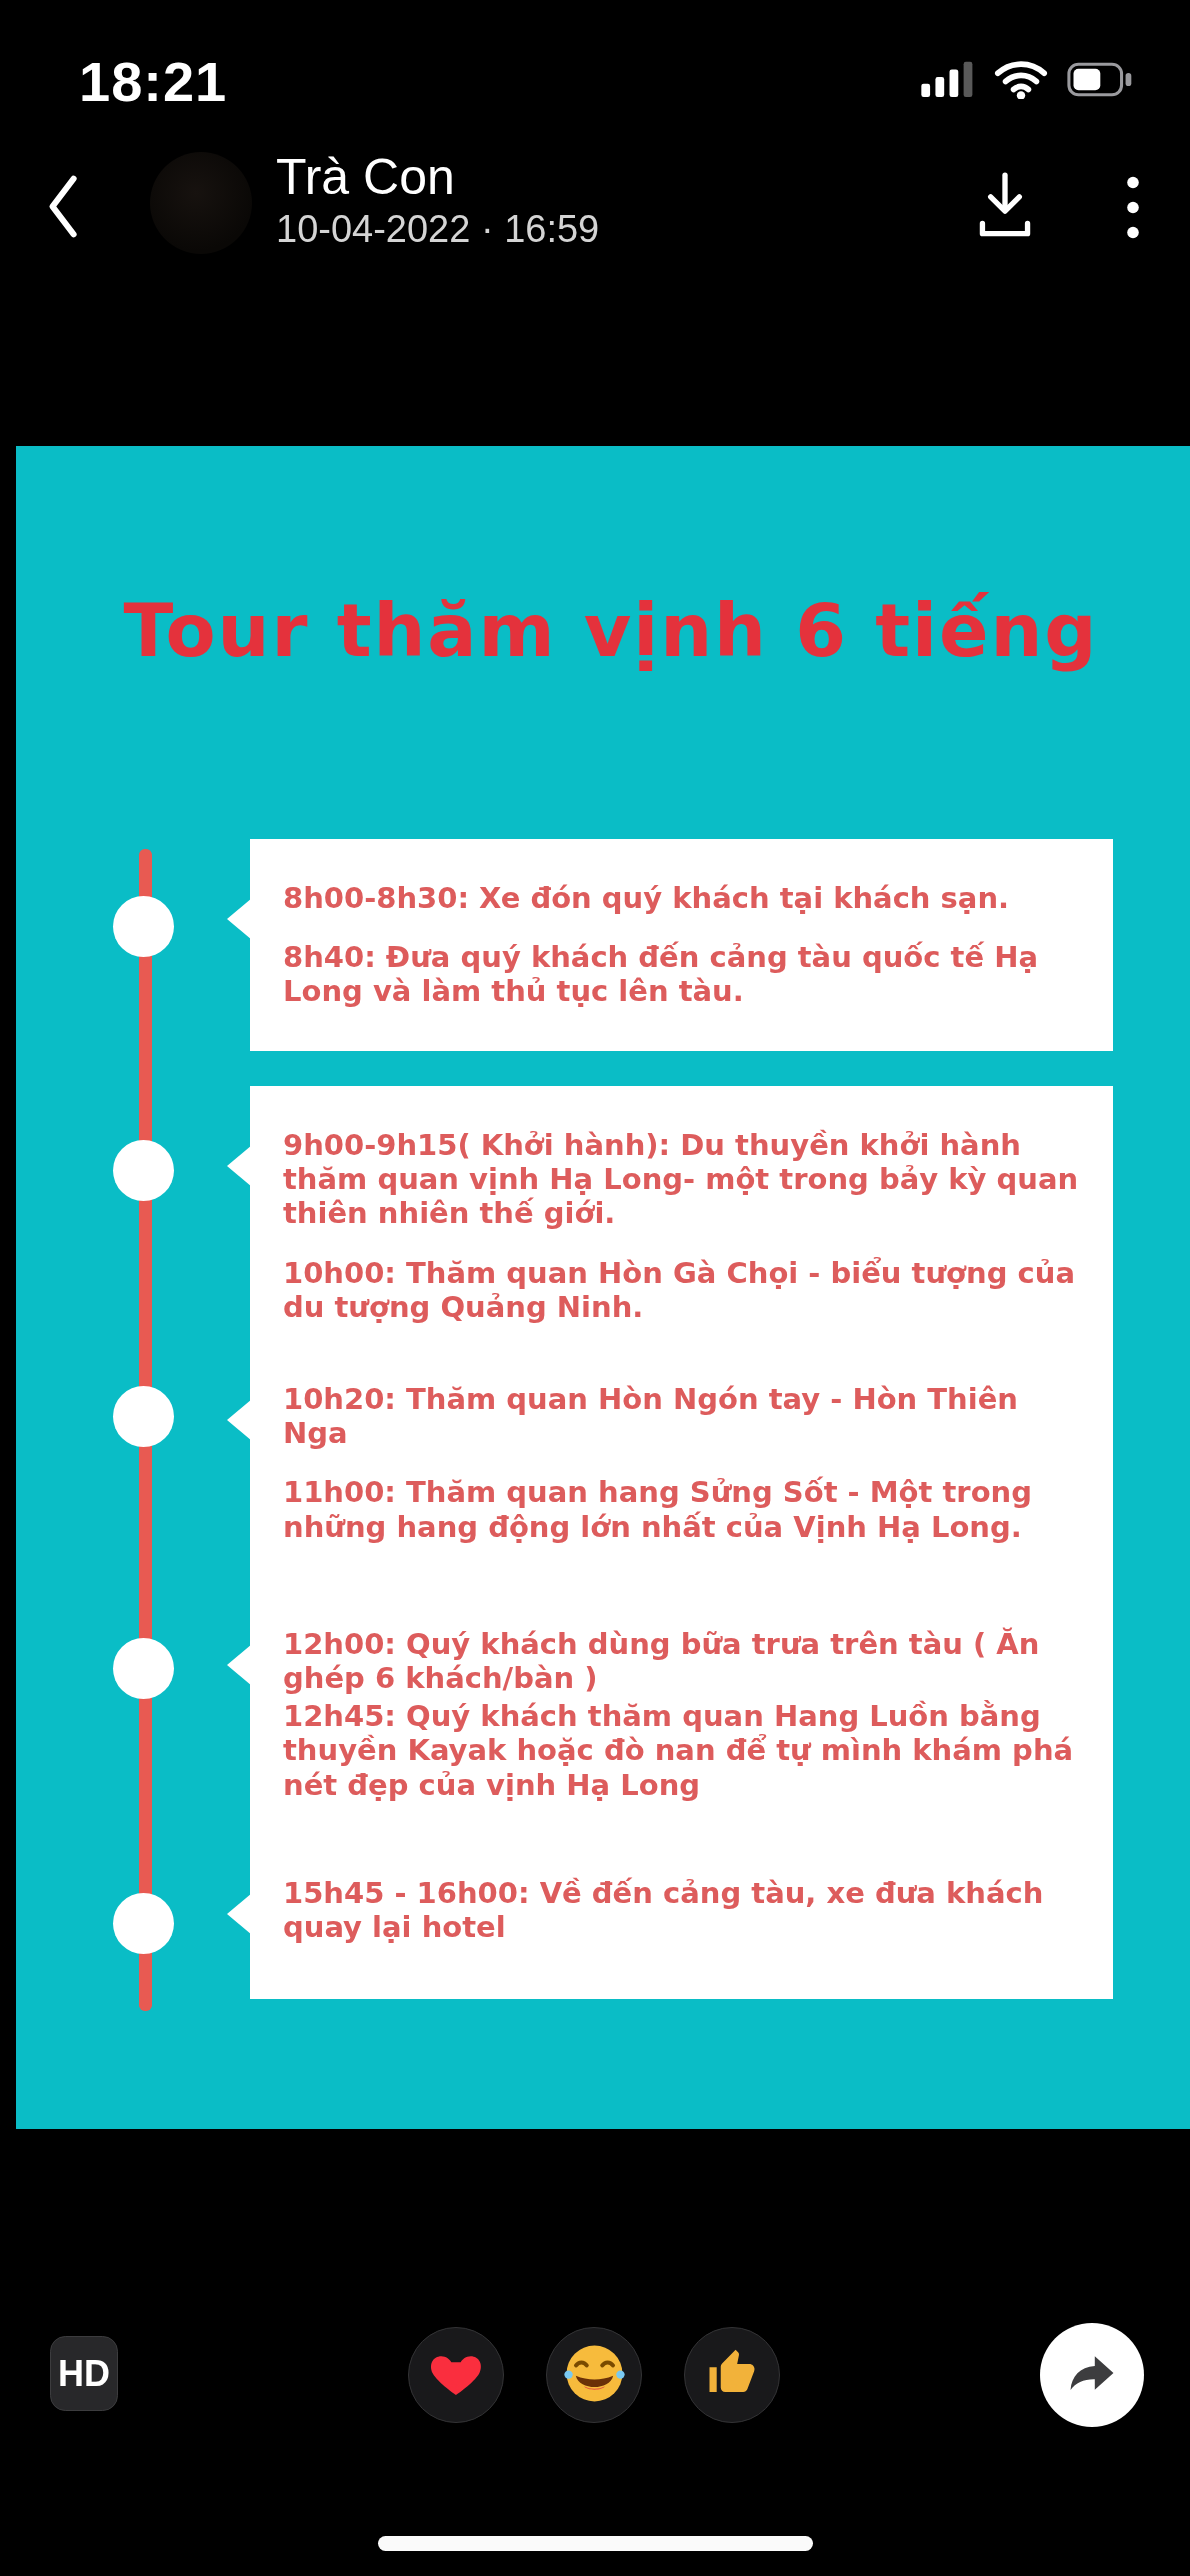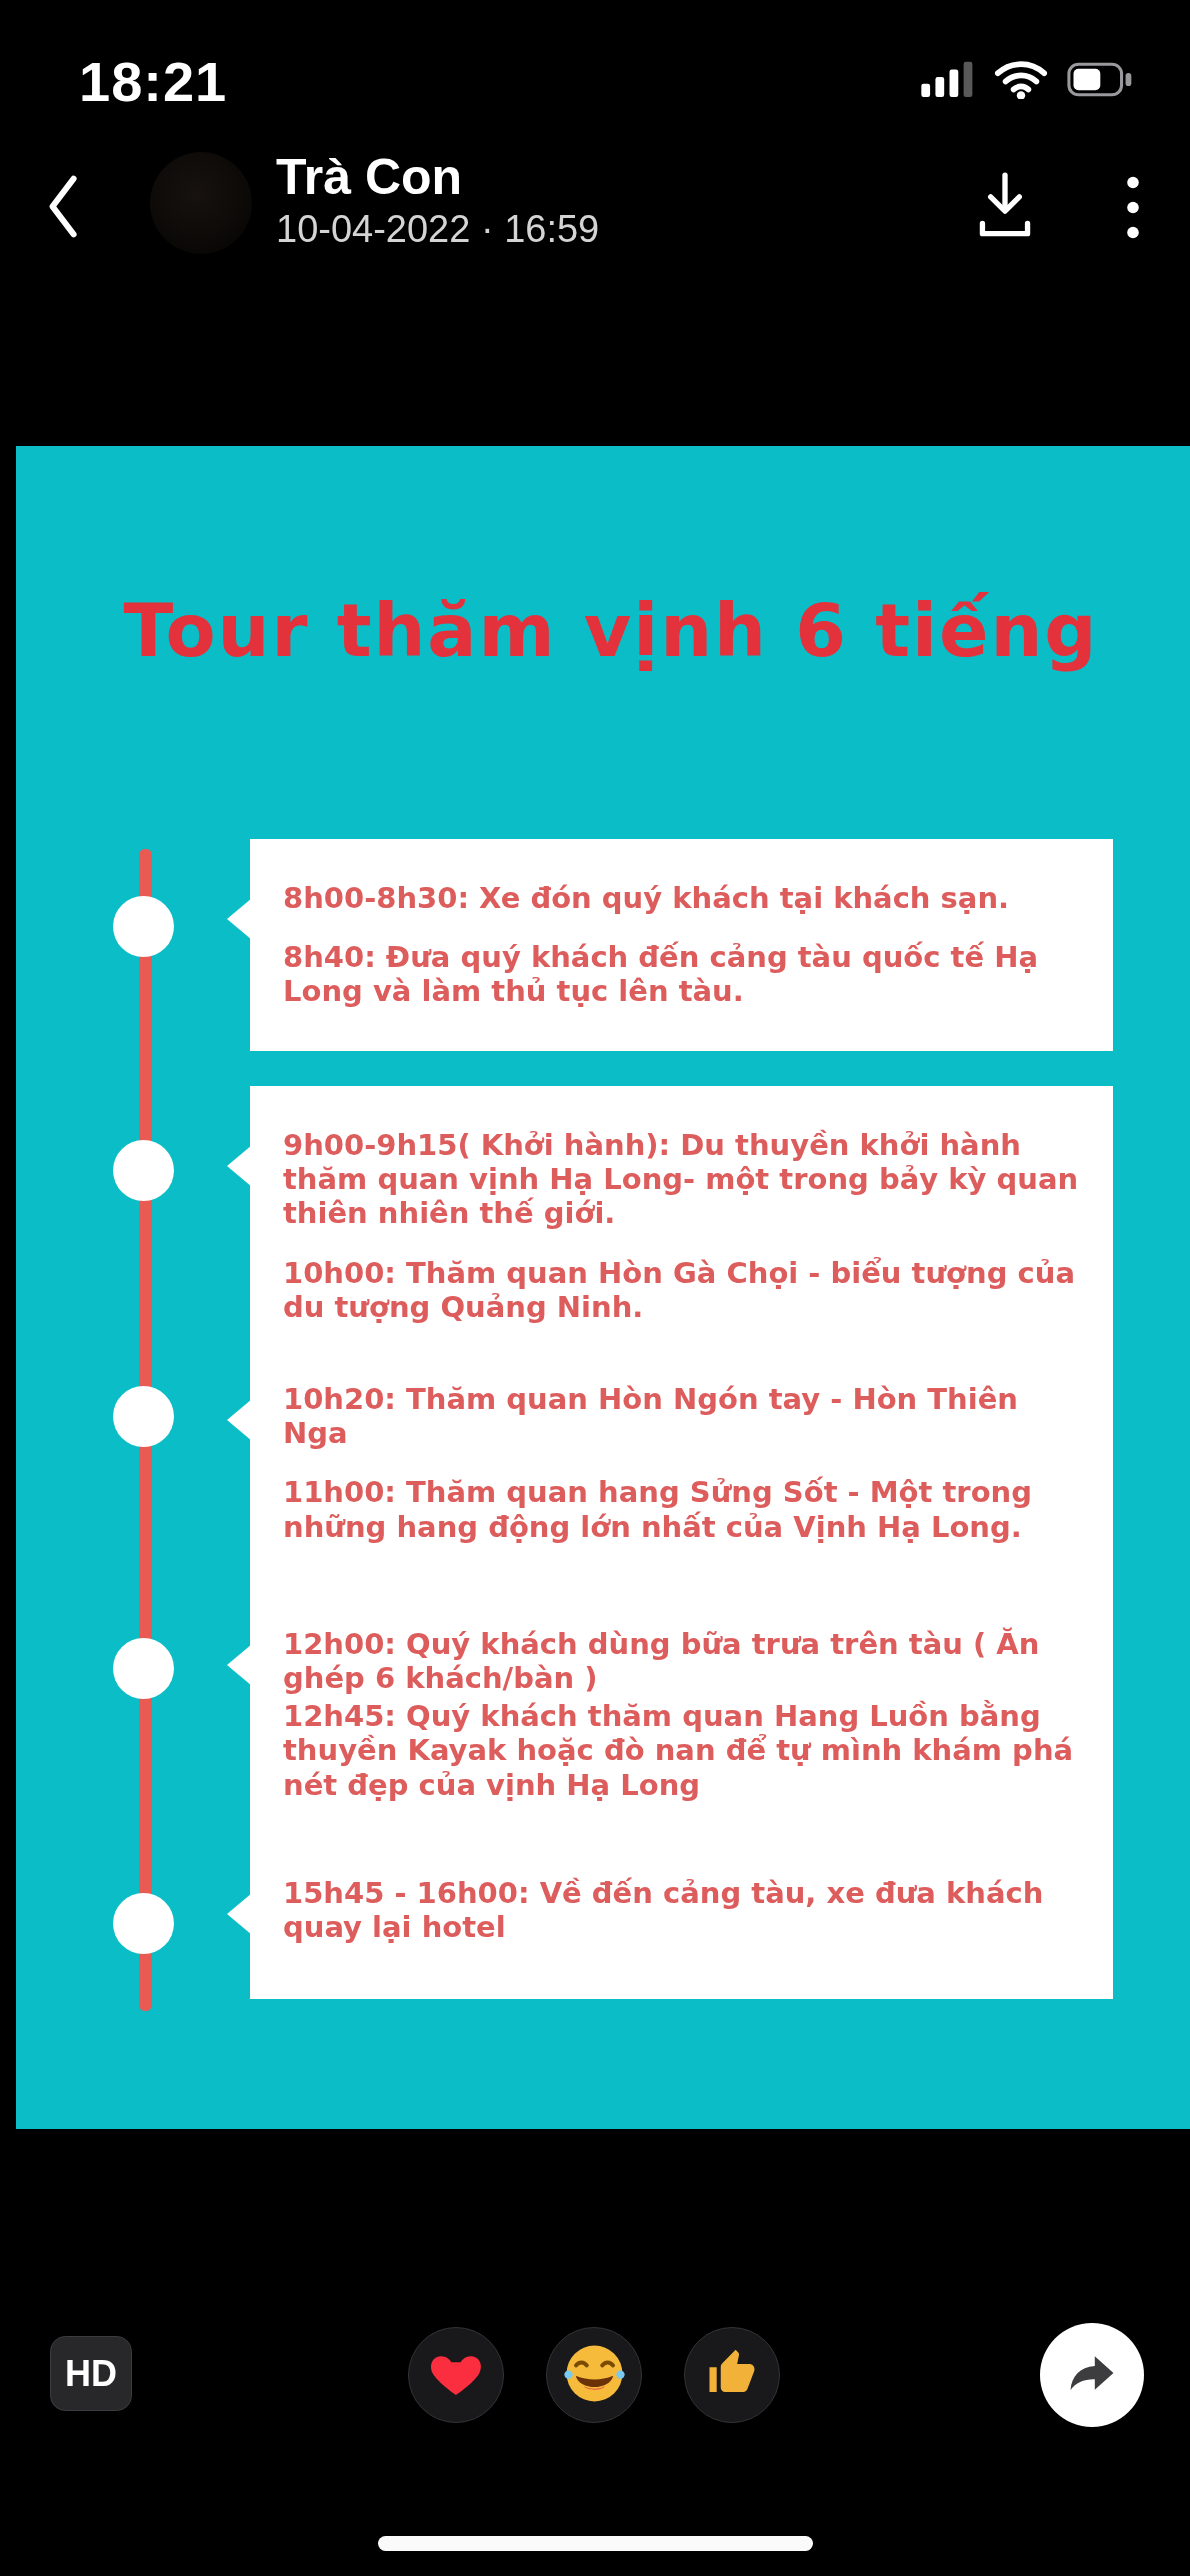--- a/index.html
+++ b/index.html
@@ -13,21 +13,21 @@
     padding:0 56px 0 79px;box-sizing:border-box;color:#fff;}
   .status-time{font-size:56px;font-weight:600;letter-spacing:1px;}
   .status-icons{display:flex;align-items:center;gap:19px;}
   
   .header{position:absolute;top:142px;left:0;right:0;height:125px;}
   .back-btn{position:absolute;left:35px;top:31px;width:58px;height:67px;
     background:none;border:none;padding:0;cursor:pointer;}
   .avatar{position:absolute;left:150px;top:9.6px;width:102px;height:102px;border-radius:50%;
     background:radial-gradient(circle at 45% 40%, #17120f 0%, #0a0806 70%);}
   .header-text{position:absolute;left:276px;top:7.7px;}
-  .sender-name{color:#fff;font-size:50px;font-weight:700;line-height:1.1;}
+  .sender-name{color:#fff;font-size:50px;font-weight:400;line-height:1.1;}
   .timestamp{color:#d4d4d4;font-size:38px;font-weight:300;margin-top:3px;}
   .header-actions{position:absolute;right:0;top:0;height:125px;}
   .dl-btn{position:absolute;right:144px;top:23px;width:82px;height:82px;
     background:none;border:none;padding:0;cursor:pointer;}
   .more-btn{position:absolute;right:33px;top:27px;width:48px;height:77px;
     background:none;border:none;padding:0;cursor:pointer;}
   
   .photo{position:absolute;top:446px;left:16px;width:1190px;height:1683px;
     background:#0abdc6;font-family:"DejaVu Sans",sans-serif;}
   .poster-title{position:absolute;top:142px;left:0;width:100%;margin:0;
@@ -40,21 +40,21 @@
     box-sizing:border-box;padding:42px 33px;color:#dd5c5c;
     font-size:29px;font-weight:700;line-height:1.18;}
   .tl-box p{margin:0;}
   .tl-box.spaced p + p{margin-top:25px;}
   .tl-box.tight p + p{margin-top:3.8px;}
   .tl-box::before{content:"";position:absolute;left:-23px;top:59px;width:0;height:0;
     border-top:21px solid transparent;border-bottom:21px solid transparent;
     border-right:25px solid #fff;}
   .box1{top:393px}.box2{top:640px}.box3{top:894px}.box4{top:1139px}.box5{top:1388px}
   
-  .hd-btn{position:absolute;left:50px;top:2336px;width:82px;height:75px;
+  .hd-btn{position:absolute;left:50px;top:2336px;width:68px;height:75px;
     background:#28282a;border:1.9px solid #3c3c3e;border-radius:15.3px;
     color:#fff;font-size:36px;font-weight:700;cursor:pointer;
     font-family:"Liberation Sans",sans-serif;display:flex;align-items:center;justify-content:center;}
   .reaction-btn{position:absolute;top:2327px;width:96px;height:96px;border-radius:50%;
     background:#19191b;border:1.9px solid #333335;cursor:pointer;padding:0;
     display:flex;align-items:center;justify-content:center;}
   .react-heart{left:408px}.react-laugh{left:546px}.react-thumb{left:684px}
   .share-btn{position:absolute;left:1040px;top:2323px;width:104px;height:104px;border-radius:50%;
     background:#fff;border:none;cursor:pointer;display:flex;align-items:center;justify-content:center;}
   .home-indicator{position:absolute;left:378px;top:2536px;width:435px;height:15.3px;

